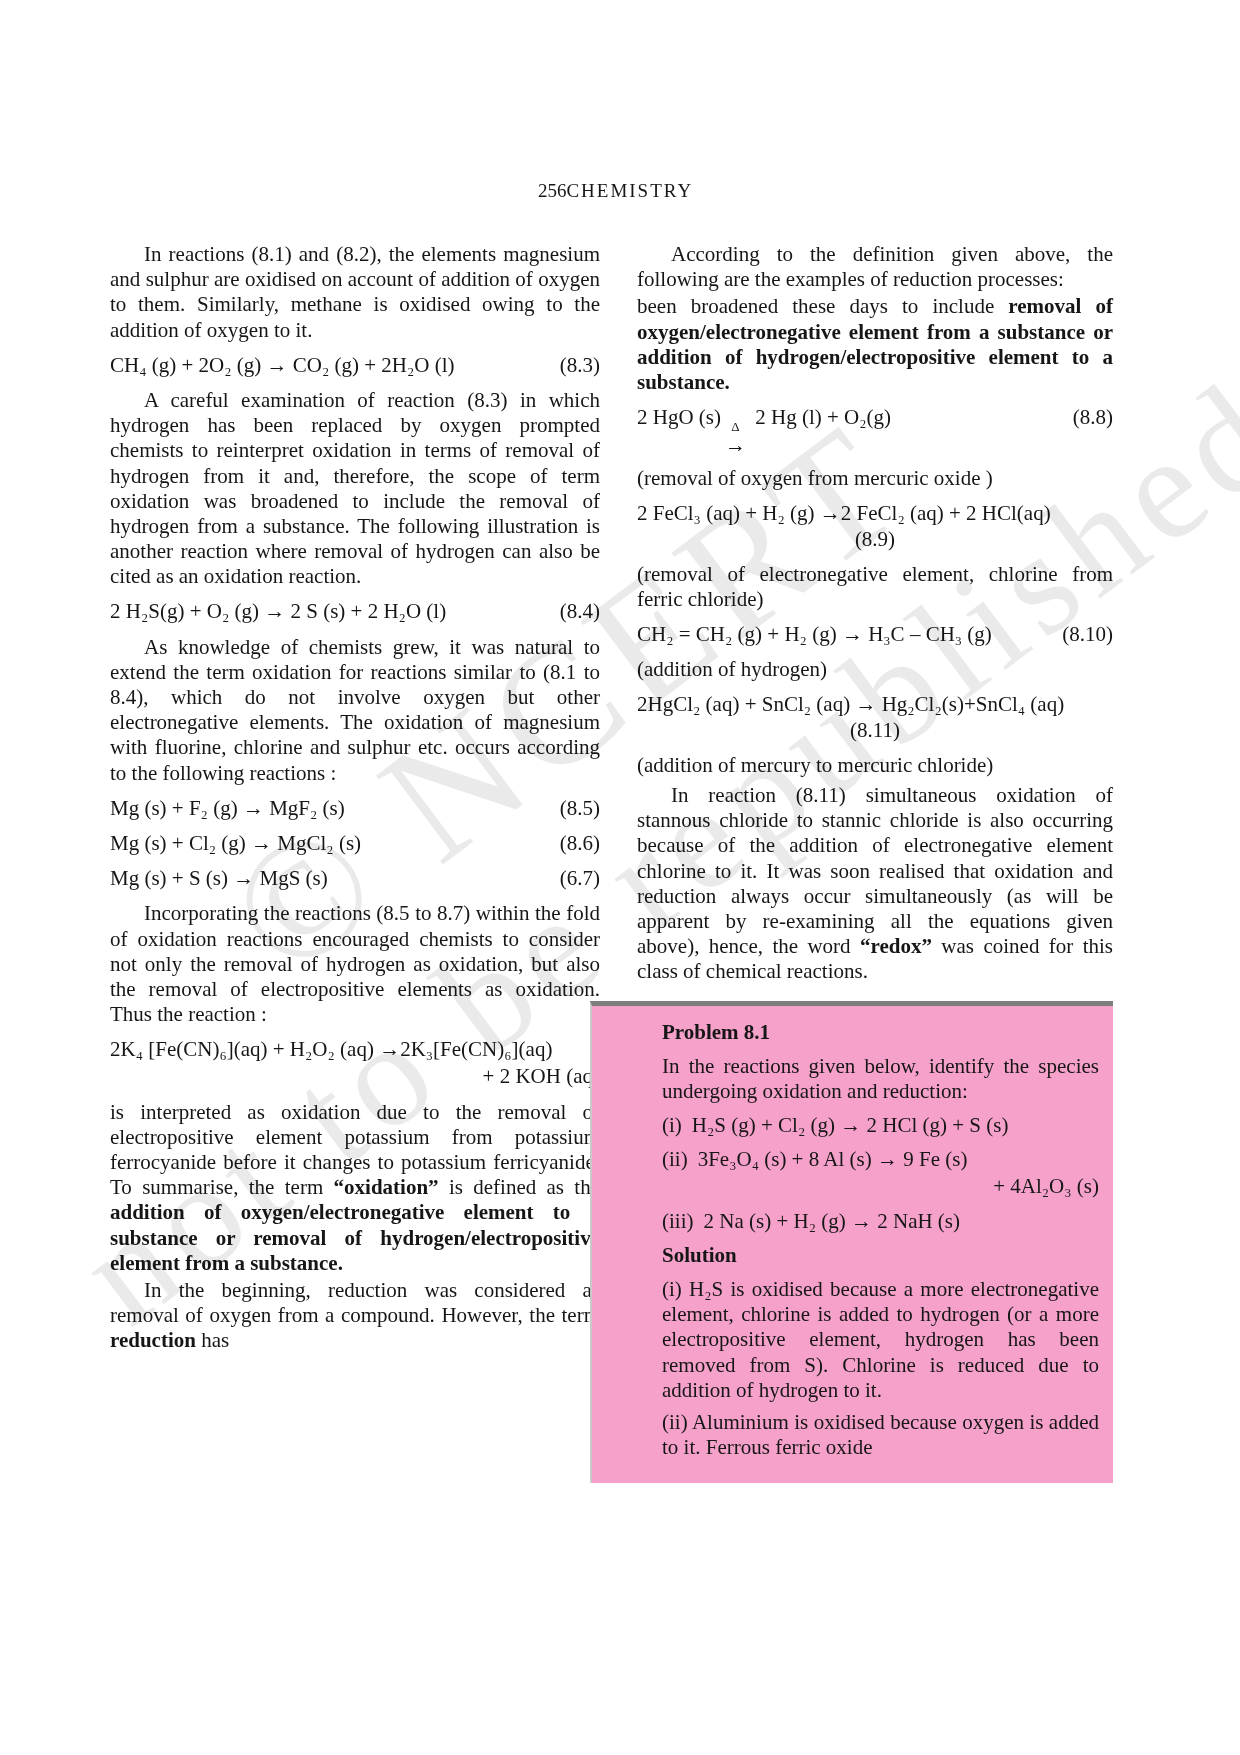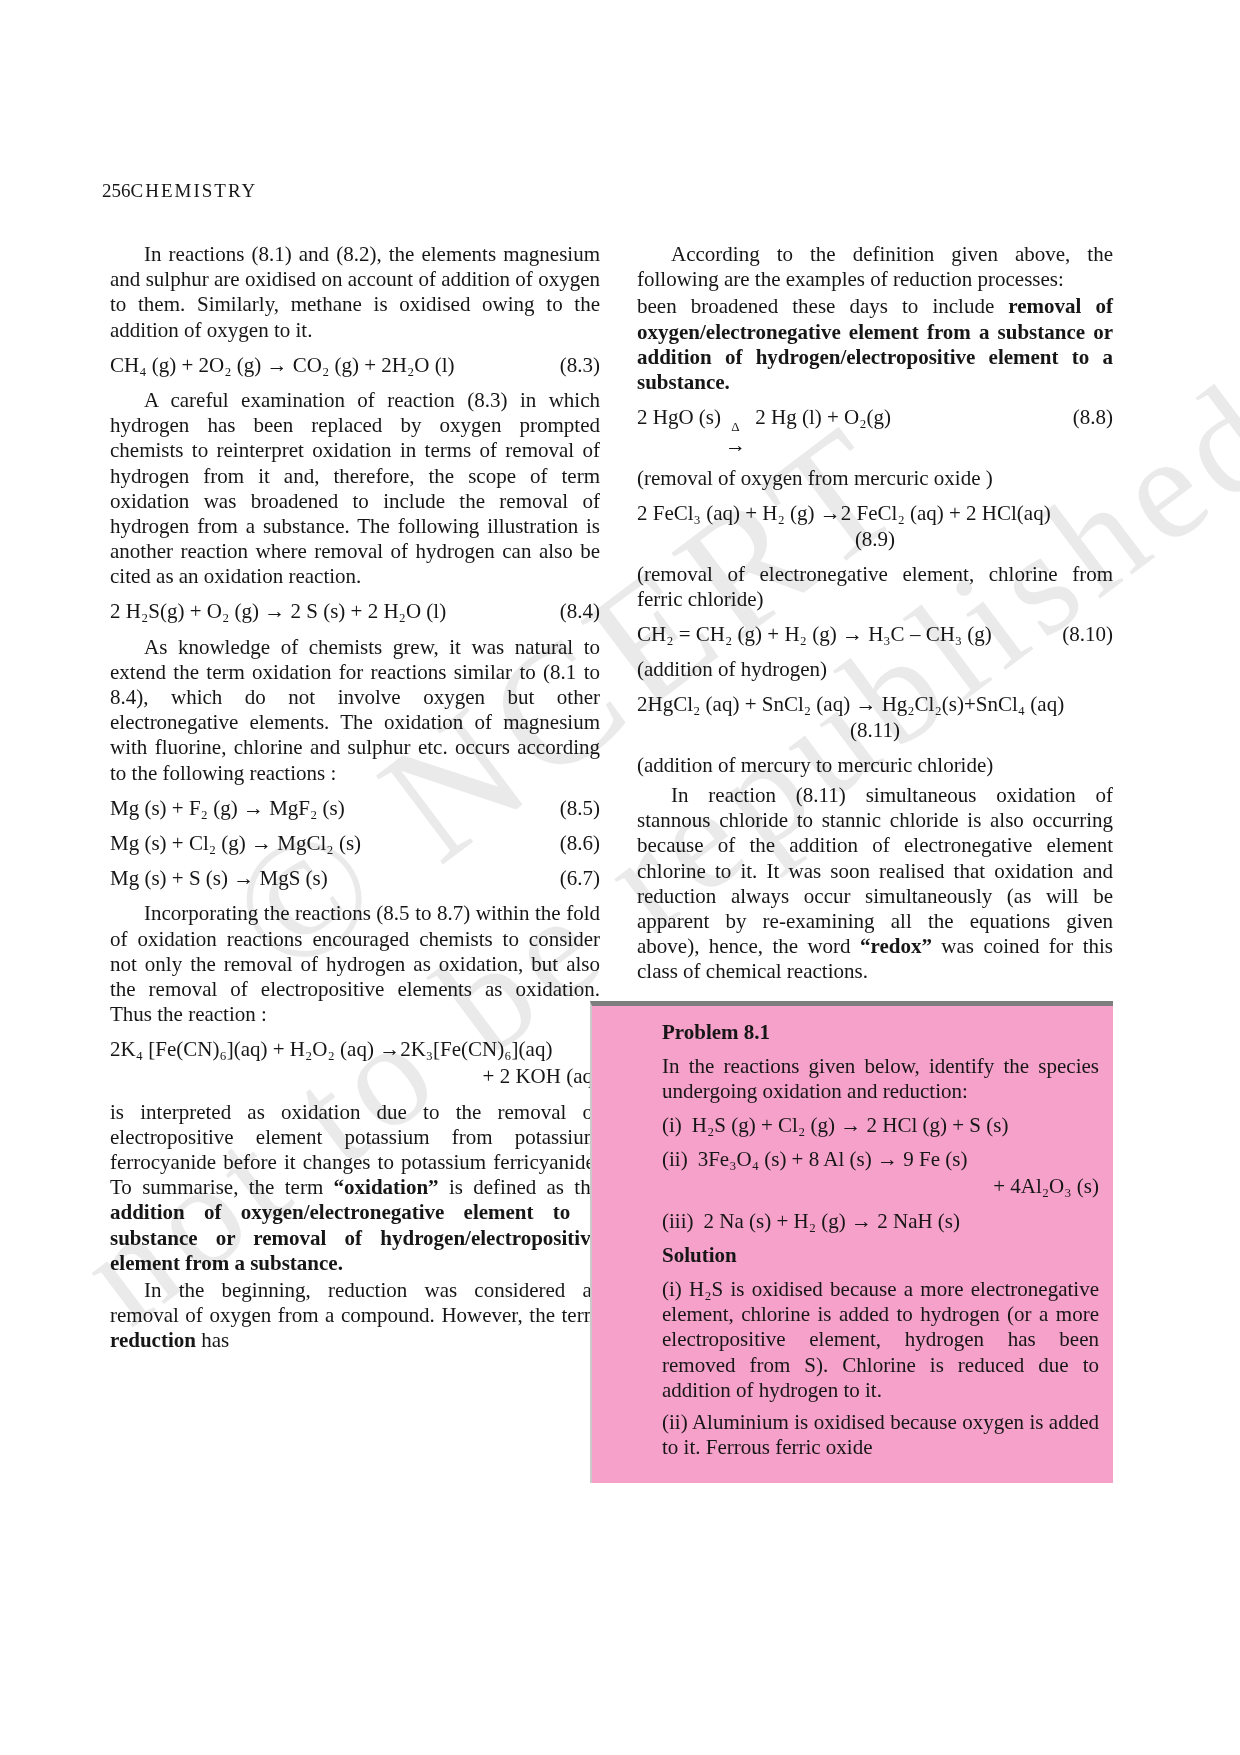--- a/index.html
+++ b/index.html
@@ -24,22 +24,22 @@
     text-align:center;
     color:var(--wm);
     pointer-events:none;
     z-index:0;
     line-height:1.2;
     letter-spacing:10px;
   }
   .wm1{font-size:170px;}
   .wm2{font-size:148px;}
   .page-header{
-    position:absolute;left:102px;top:180px;width:1003px;
-    display:flex;justify-content:flex-start;align-items:baseline;
+    position:absolute;left:114px;top:180px;width:1003px;
+    display:flex;justify-content:center;align-items:baseline;
     font-size:19px;
     z-index:2;
   }
   .page-header .ptitle{letter-spacing:2px;}
   .columns{
     position:absolute;left:110px;top:242px;width:1003px;
     display:flex;gap:37px;
     font-size:21px;line-height:1.2;
     z-index:1;
   }

